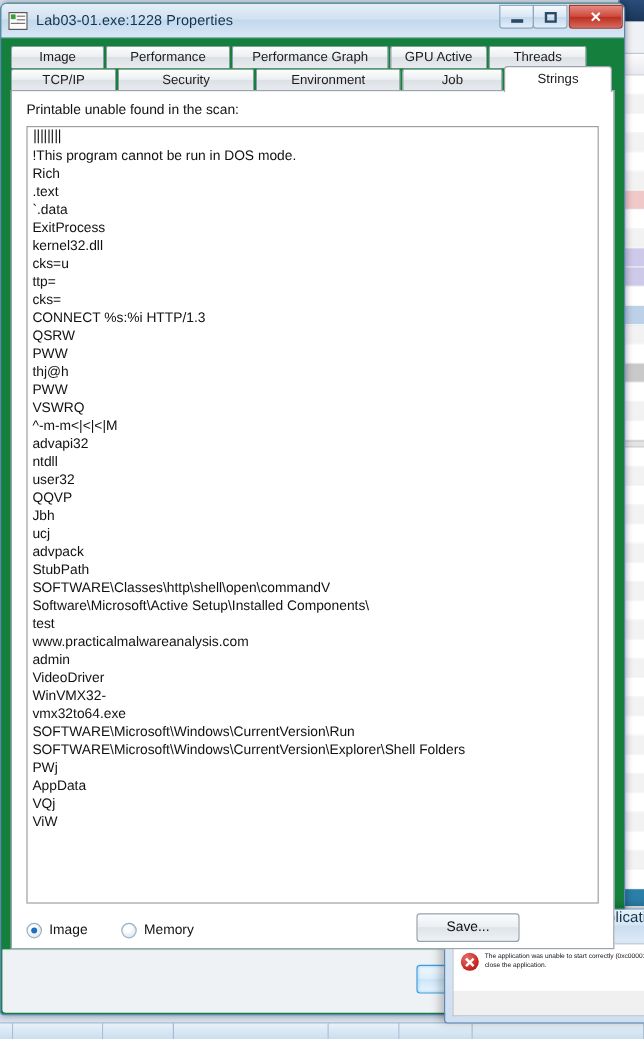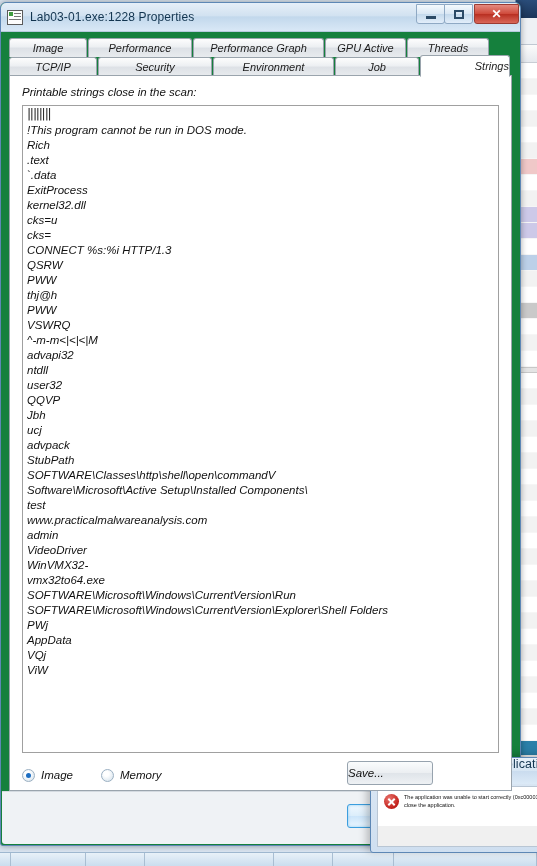--- a/index.html
+++ b/index.html
@@ -153,21 +153,21 @@
   }
   .glyph-max {
     width: 10px; height: 9px; border: 2px solid #2b4a66; box-sizing: border-box;
   }
 
   .win-body {
     padding: 6px 8px 0 8px;
   }
 
   
-  .tabstrip { position: relative; font-style: italic; }
+  .tabstrip { position: relative; }
   .tabrow {
     display: flex;
     height: 19px;
   }
   .tabrow.row2 { margin-top: 0px; }
   .tab {
     border: 1px solid #9aa4ad;
     border-bottom: none;
     background: linear-gradient(#fdfdfd, #eceff2 45%, #dde1e6 50%, #e8ebee);
     font-size: 11px;
@@ -179,21 +179,20 @@
     white-space: nowrap;
   }
   .tab.active {
     background: #ffffff;
     border-bottom: 1px solid #ffffff;
     position: relative;
     z-index: 5;
     height: 22px;
     margin-top: -2px;
     align-items: center;
-    justify-content: flex-end;
   }
   .tabpage {
     border: 1px solid #9aa4ad;
     background: #ffffff;
     height: 716px;
     margin-top: -1px;
     position: relative;
     box-sizing: border-box;
     padding: 10px 12px 0 12px;
     z-index: 1;
@@ -250,21 +249,21 @@
     background: #1d6ec2;
   }
   .save-btn {
     position: absolute;
     left: 325px; top: -2px;
     width: 86px; height: 24px;
     border: 1px solid #97a3ae;
     border-radius: 3px;
     background: linear-gradient(#fafcfd, #eceff2 48%, #dfe4e9 50%, #eef1f4);
     font-size: 11.5px; color: #111;
-    display: flex; align-items: center; 
+    display: flex; align-items: center; justify-content: center;
     box-sizing: border-box;
   }
 
   .dialog-footer {
     position: absolute;
     left: 1px; right: 1px; bottom: 1px;
     height: 52px;
     background: #eff2f5;
     border-top: 1px solid #d4dae0;
     border-radius: 0 0 3px 3px;
@@ -461,31 +460,32 @@
         </div>
         <div class="tab" style="width:84px">
           <span>Job</span>
         </div>
         <div class="tab active" style="width:90px">
           <span>Strings</span>
         </div>
       </div>
 
       <div class="tabpage">
-        <div class="page-label">Printable strings close in the scan:</div>
+        <div class="page-label">Printable unable found in the scan:</div>
 
         <div class="strings-box">
           <div class="line bar-line">‖‖‖‖</div>
           <div class="line">!This program cannot be run in DOS mode.</div>
           <div class="line">Rich</div>
           <div class="line">.text</div>
           <div class="line">`.data</div>
           <div class="line">ExitProcess</div>
           <div class="line">kernel32.dll</div>
           <div class="line">cks=u</div>
+          <div class="line">ttp=</div>
           <div class="line">cks=</div>
           <div class="line">CONNECT %s:%i HTTP/1.3</div>
           <div class="line">QSRW</div>
           <div class="line">PWW</div>
           <div class="line">thj@h</div>
           <div class="line">PWW</div>
           <div class="line">VSWRQ</div>
           <div class="line">^-m-m&lt;|&lt;|&lt;|M</div>
           <div class="line">advapi32</div>
           <div class="line">ntdll</div>

